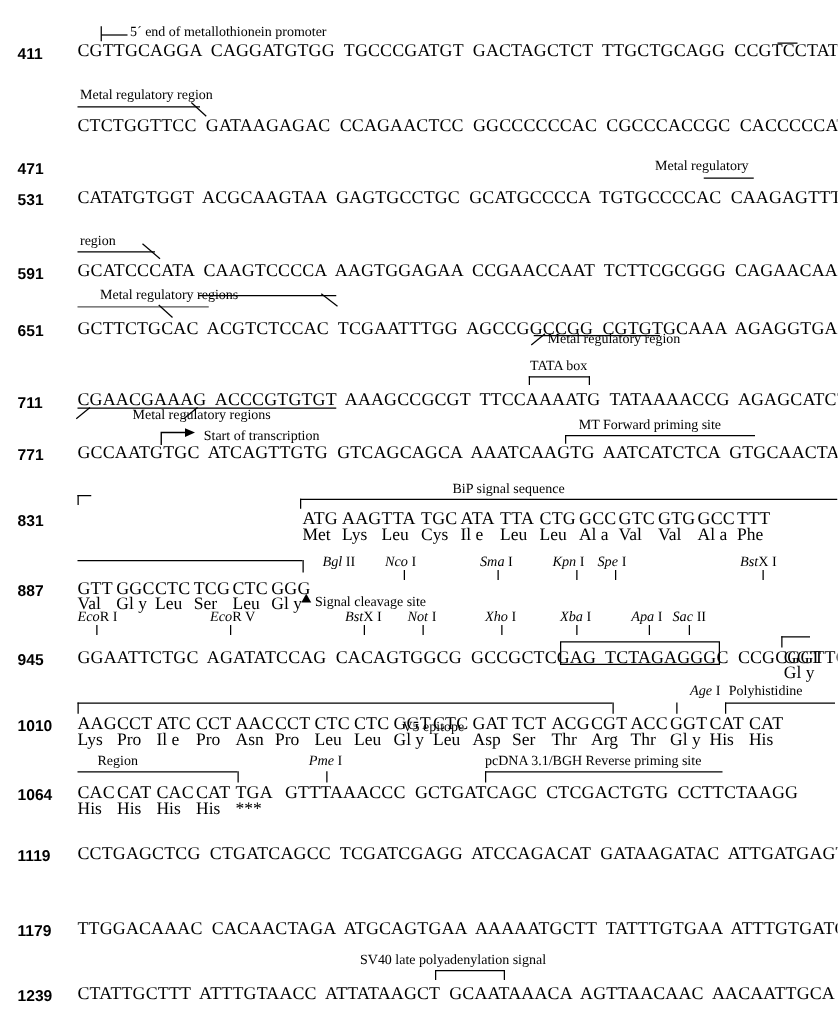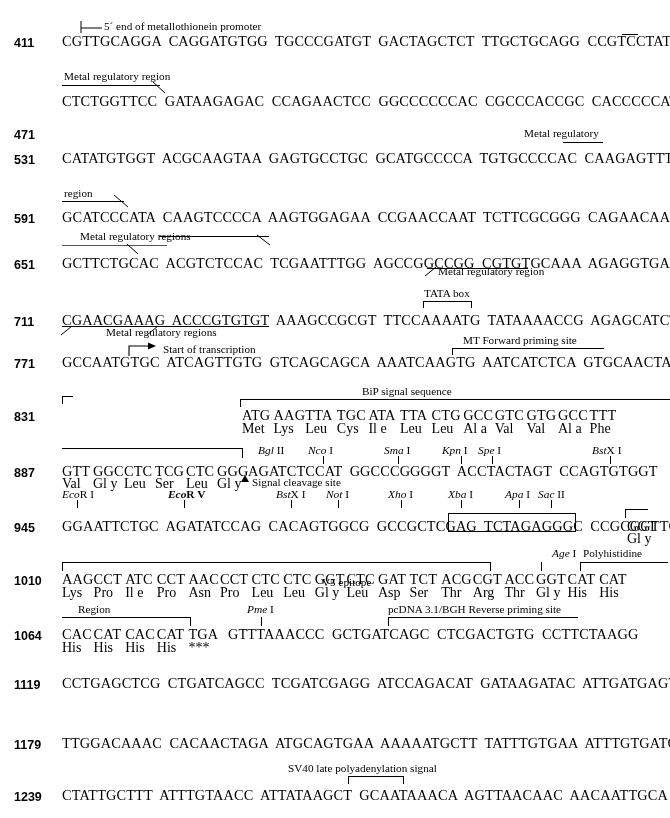--- a/index.html
+++ b/index.html
@@ -173,31 +173,30 @@
   <div class="enz" style="left:442px;top:445px;"><i>Kpn</i><span> I</span></div>
   <div class="vline" style="left:461px;top:456px;height:8px;"></div>
   <div class="enz" style="left:478px;top:445px;"><i>Spe</i><span> I</span></div>
   <div class="vline" style="left:492px;top:456px;height:8px;"></div>
   <div class="enz" style="left:592px;top:445px;"><i>Bst</i><span>X I</span></div>
   <div class="vline" style="left:610px;top:456px;height:8px;"></div>
 
   <div class="posnum" style="top:466px;">887</div>
   <div class="seqrow" style="left: 62px; top: 463px; position: absolute;" id="codons-887"><span style="position: absolute; left: 0px; white-space: pre;">GTT</span><span style="position: absolute; left: 31px; white-space: pre;">GGC</span><span style="position: absolute; left: 62px; white-space: pre;">CTC</span><span style="position: absolute; left: 93px; white-space: pre;">TCG</span><span style="position: absolute; left: 124px; white-space: pre;">CTC</span><span style="position: absolute; left: 155px; white-space: pre;">GGG</span></div>
   <div class="aarow" style="left: 62px; top: 476px; position: absolute;" id="amino-887"><span style="position: absolute; left: 0px; white-space: pre;">Val</span><span style="position: absolute; left: 31px; white-space: pre;">Gl y</span><span style="position: absolute; left: 62px; white-space: pre;">Leu</span><span style="position: absolute; left: 93px; white-space: pre;">Ser</span><span style="position: absolute; left: 124px; white-space: pre;">Leu</span><span style="position: absolute; left: 155px; white-space: pre;">Gl y</span></div>
-  <div class="seqrow" style="left:248px;top:463px;">AGATCTCCAT  GGCCCGGGGT  ACCTACTAGT  CCAGTGTGGT</div>
   <div class="tick" style="left:240px;top:474px;">
     <svg width="10" height="10">
         <path d="M5,1 L9,8 L1,8 Z" fill="#000"></path>
       </svg>
   </div>
   <div class="lbl rm" style="left:252px;top:477px;">Signal cleavage site</div>
 
   <div class="enz" style="left:62px;top:489px;"><i>Eco</i><span>R I</span></div>
   <div class="vline" style="left:77px;top:500px;height:8px;"></div>
-  <div class="enz" style="left:168px;top:489px;font-weight:bold;"><i>Eco</i><span>R V</span></div>
+  <div class="enz" style="left:168px;top:489px;"><i>Eco</i><span>R V</span></div>
   <div class="vline" style="left:184px;top:500px;height:8px;"></div>
   <div class="enz" style="left:276px;top:489px;"><i>Bst</i><span>X I</span></div>
   <div class="vline" style="left:291px;top:500px;height:8px;"></div>
   <div class="enz" style="left:326px;top:489px;"><i>Not</i><span> I</span></div>
   <div class="vline" style="left:338px;top:500px;height:8px;"></div>
   <div class="enz" style="left:388px;top:489px;"><i>Xho</i><span> I</span></div>
   <div class="vline" style="left:401px;top:500px;height:8px;"></div>
   <div class="enz" style="left:448px;top:489px;"><i>Xba</i><span> I</span></div>
   <div class="vline" style="left:461px;top:500px;height:8px;"></div>
   <div class="enz" style="left:505px;top:489px;"><i>Apa</i><span> I</span></div>

